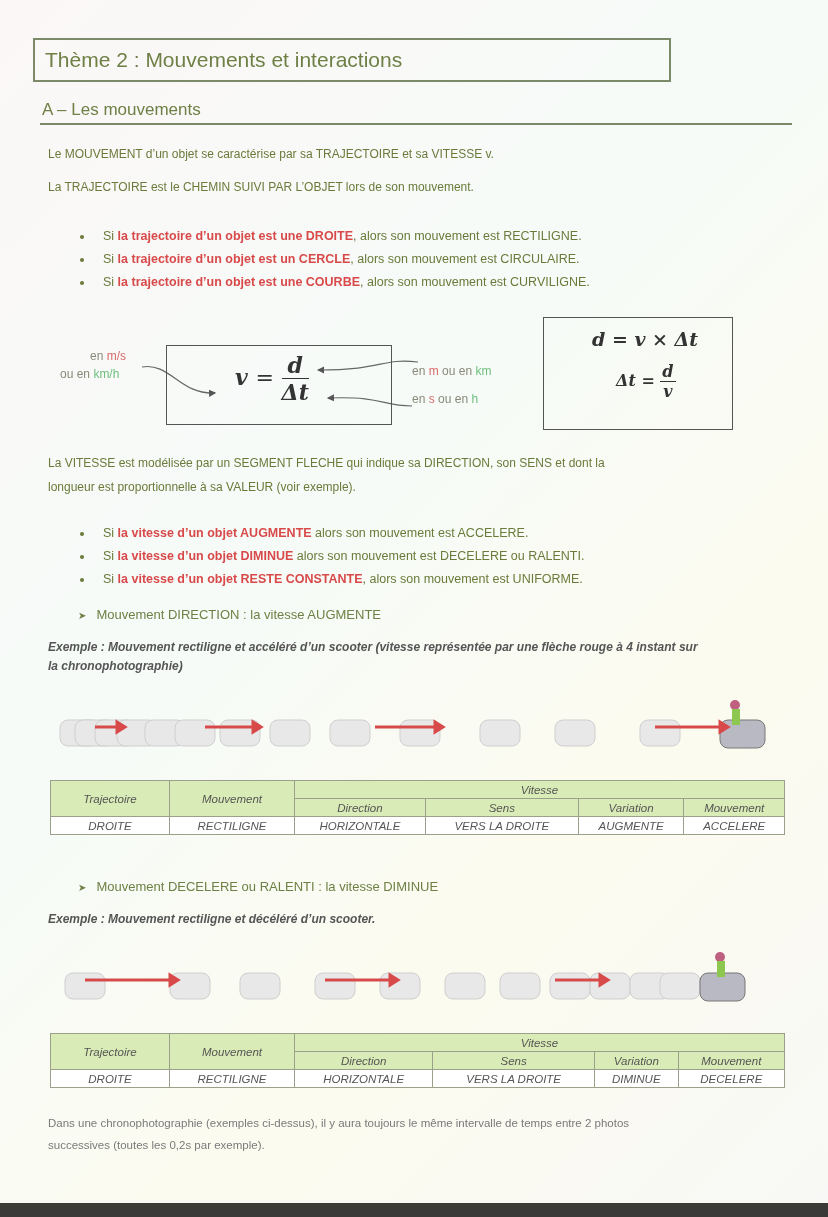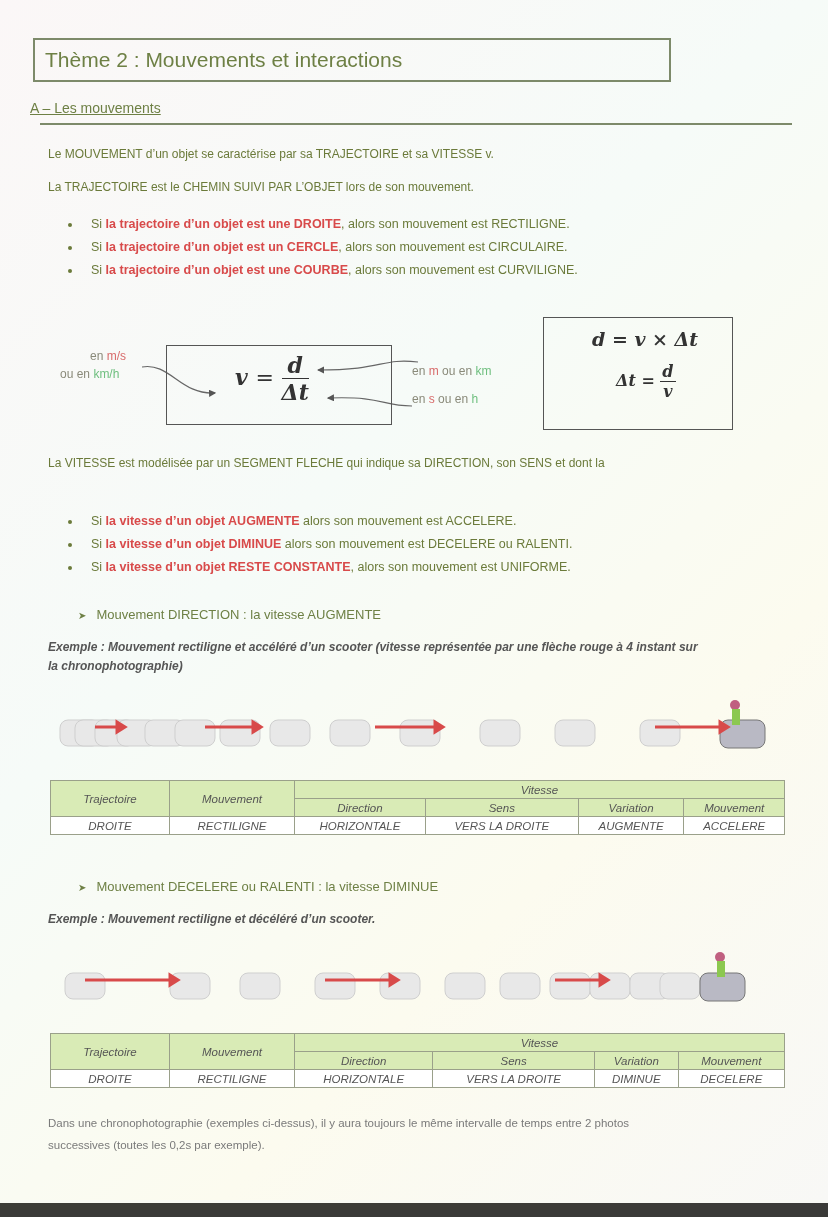--- a/index.html
+++ b/index.html
@@ -1,25 +1,25 @@
 <!DOCTYPE html>
 <html><head>
 <meta charset="utf-8">
 <style>
   html,body{margin:0;padding:0;}
   body{width:828px;height:1217px;background:#f7f8f4;font-family:"Liberation Sans",sans-serif;color:#6b7a3a;position:relative;overflow:hidden;}
   .page{position:absolute;left:0;top:0;width:828px;height:1200px;background:linear-gradient(135deg,#fbf7f7 0%,#f6fbf8 40%,#fcfbef 70%,#f8f8f6 100%);}
   .bottombar{position:absolute;left:0;top:1203px;width:828px;height:14px;background:#3a3a38;}
   .title-box{position:absolute;left:33px;top:38px;width:638px;height:44px;border:2px solid #7d8a6a;box-sizing:border-box;}
   .title-box span{position:absolute;left:10px;top:8px;font-size:21px;color:#6e8045;}
-  .section-head{position:absolute;left:30px;top:100px;font-size:14px;color:#6e8045;text-decoration:underline;}
+  .section-head{position:absolute;left:42px;top:100px;font-size:17px;color:#6e8045;}
   .section-rule{position:absolute;left:40px;top:123px;width:752px;height:2px;background:#7d8a6a;}
   .p{position:absolute;font-size:12px;color:#6b7a3a;white-space:nowrap;}
   .red{color:#d84a4a;font-weight:bold;}
-  .bullets{position:absolute;left:65px;margin:0;padding:0;list-style:none;font-size:12.5px;}
+  .bullets{position:absolute;left:65px;margin:12px;padding:0;list-style:none;font-size:12.5px;}
   .bullets li{position:relative;padding-left:26px;height:23px;line-height:23px;white-space:nowrap;}
   .bullets li:before{content:"";position:absolute;left:3px;top:10px;width:4px;height:4px;border-radius:50%;background:#6b7a3a;}
   .formula-box{position:absolute;left:166px;top:345px;width:226px;height:80px;border:1.5px solid #555;box-sizing:border-box;}
   .formula-box2{position:absolute;left:543px;top:317px;width:190px;height:113px;border:1.5px solid #555;box-sizing:border-box;}
   .math{font-family:"DejaVu Serif",serif;font-style:italic;font-weight:bold;color:#333;}
   .frac{display:inline-block;vertical-align:middle;text-align:center;}
   .frac .num{display:block;border-bottom:1.5px solid #333;padding:0 2px;}
   .frac .den{display:block;}
   .unit{position:absolute;font-size:12px;color:#8a8a7a;white-space:nowrap;}
   .u-red{color:#d86b6b;} .u-green{color:#6fbf7f;}
@@ -81,20 +81,21 @@
 
   <div class="formula-box2">
     <div class="math" style="position:absolute;left:48px;top:10px;font-size:19px;">d = v × Δt</div>
     <div class="math" style="position:absolute;left:72px;top:44px;font-size:16px;">
       <span>Δt =</span>
       <span class="frac"><span class="num">d</span><span class="den">v</span></span>
     </div>
   </div>
 
   <div class="p" style="left:48px;top:456px;">La VITESSE est modélisée par un SEGMENT FLECHE qui indique sa DIRECTION, son SENS et dont la</div>
+  <div class="p" style="left:48px;top:480px;">longueur est proportionnelle à sa VALEUR (voir exemple).</div>
 
   <ul class="bullets" style="top:510px;">
     <li><span>Si </span><span class="red">la vitesse d’un objet AUGMENTE</span><span> alors son mouvement est ACCELERE.</span></li>
     <li><span>Si </span><span class="red">la vitesse d’un objet DIMINUE</span><span> alors son mouvement est DECELERE ou RALENTI.</span></li>
     <li><span>Si </span><span class="red">la vitesse d’un objet RESTE CONSTANTE</span><span>, alors son mouvement est UNIFORME.</span></li>
   </ul>
 
   <div class="subhead" style="left:78px;top:607px;"><span style="font-size:10px;margin-right:10px;">➤</span><span>Mouvement DIRECTION : la vitesse AUGMENTE</span></div>
   <div class="ex" style="left:48px;top:640px;">Exemple : Mouvement rectiligne et accéléré d’un scooter (vitesse représentée par une flèche rouge à 4 instant sur</div>
   <div class="ex" style="left:48px;top:659px;">la chronophotographie)</div>

